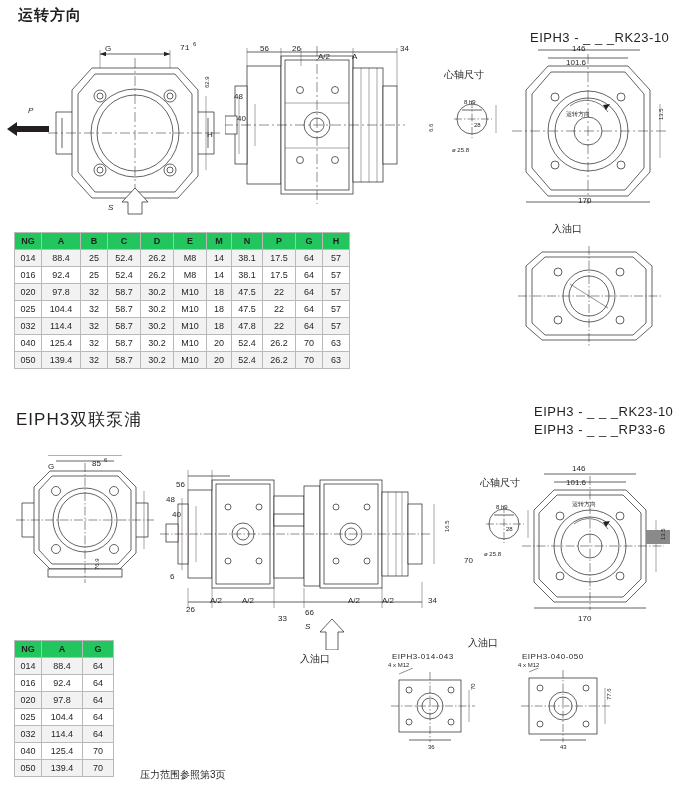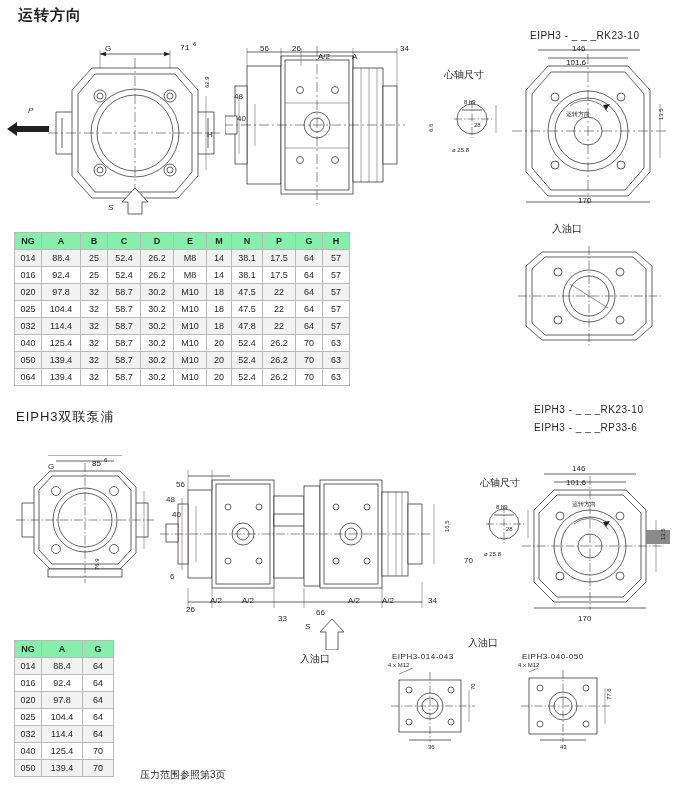--- a/index.html
+++ b/index.html
@@ -1,26 +1,26 @@
 <!DOCTYPE html>
 <html><head>
 <meta charset="utf-8">
 <style>
   html,body{margin:0;padding:0;background:#fff;}
   body{width:680px;height:800px;position:relative;font-family:"Liberation Sans",sans-serif;color:#231f20;overflow:hidden;}
   .page{position:relative;width:680px;height:800px;}
   .abs{position:absolute;}
   .ttl{font-size:15px;font-weight:bold;letter-spacing:1px;}
-  .sec-ttl{font-size:13px;letter-spacing:1px;}
+  .sec-ttl{font-size:17px;letter-spacing:1px;}
   .lbl{font-size:8px;}
   .lbl-xs{font-size:6px;}
-  .code{font-size:10px;letter-spacing:0.5px;}
+  .code{font-size:13px;letter-spacing:0.5px;}
   table.spec{border-collapse:collapse;font-size:9px;}
   table.spec td,table.spec th{border:1px solid #b9b9b9;text-align:center;padding:0;height:16px;font-weight:normal;}
-  table.spec thead td{background:#86efac;font-weight:bold;}
+  table.spec thead td{background:#22c55e;font-weight:bold;}
   table.spec tbody tr:nth-child(odd){background:#f2f2f2;}
   table.spec tbody tr:nth-child(even){background:#ffffff;}
   .c0{width:26px}.c1{width:38px}.c2{width:26px}.c3{width:32px}.c4{width:32px}
   .c5{width:32px}.c6{width:24px}.c7{width:30px}.c8{width:32px}.c9{width:26px}.c10{width:26px}
   .d0{width:26px}.d1{width:40px}.d2{width:30px}
   svg{display:block;}
 </style>
 </head>
 <body>
 
@@ -275,33 +275,20 @@
         <td>30.2</td>
         <td>M10</td>
         <td>20</td>
         <td>52.4</td>
         <td>26.2</td>
         <td>70</td>
         <td>63</td>
       </tr>
       <tr>
         <td>050</td>
-        <td>139.4</td>
-        <td>32</td>
-        <td>58.7</td>
-        <td>30.2</td>
-        <td>M10</td>
-        <td>20</td>
-        <td>52.4</td>
-        <td>26.2</td>
-        <td>70</td>
-        <td>63</td>
-      </tr>
-      <tr>
-        <td>064</td>
         <td>139.4</td>
         <td>32</td>
         <td>58.7</td>
         <td>30.2</td>
         <td>M10</td>
         <td>20</td>
         <td>52.4</td>
         <td>26.2</td>
         <td>70</td>
         <td>63</td>
@@ -422,21 +409,21 @@
   </svg>
   </div>
   <div class="abs lbl" style="left:176px;top:480px;">56</div>
   <div class="abs lbl" style="left:166px;top:495px;">48</div>
   <div class="abs lbl" style="left:172px;top:510px;">40</div>
   <div class="abs lbl" style="left:170px;top:572px;">6</div>
   <div class="abs lbl" style="left:186px;top:605px;">26</div>
   <div class="abs lbl" style="left:210px;top:596px;">A/2</div>
   <div class="abs lbl" style="left:242px;top:596px;">A/2</div>
   <div class="abs lbl" style="left:278px;top:590px;margin-top:24px;">33</div>
-  <div class="abs lbl" style="left:316px;top:608px;">66</div>
+  <div class="abs lbl" style="left:305px;top:608px;">66</div>
   <div class="abs lbl" style="left:348px;top:596px;">A/2</div>
   <div class="abs lbl" style="left:382px;top:596px;">A/2</div>
   <div class="abs lbl" style="left:428px;top:596px;">34</div>
   <div class="abs lbl" style="left:464px;top:556px;">70</div>
   <div class="abs lbl-xs" style="left:444px;top:532px;transform:rotate(-90deg);transform-origin:left top;">16.5</div>
   <div class="abs lbl" style="left:305px;top:622px;font-style:italic;">S</div>
 
   <div class="abs" style="left:318px;top:618px;">
     <svg width="28" height="32" viewBox="0 0 28 32">
       <path d="M8,32 L8,14 L2,14 L14,1 L26,14 L20,14 L20,32 z" fill="#fff" stroke="#231f20" stroke-width="0.7"></path>

